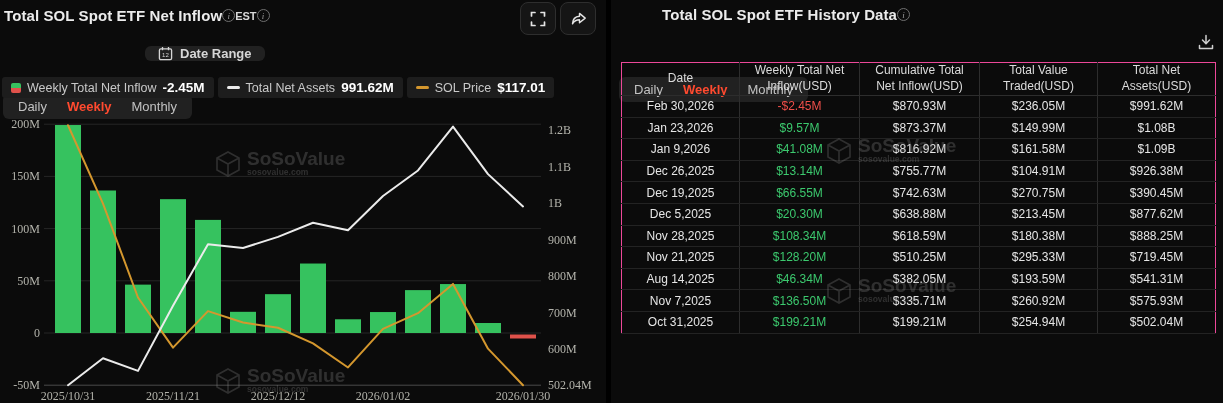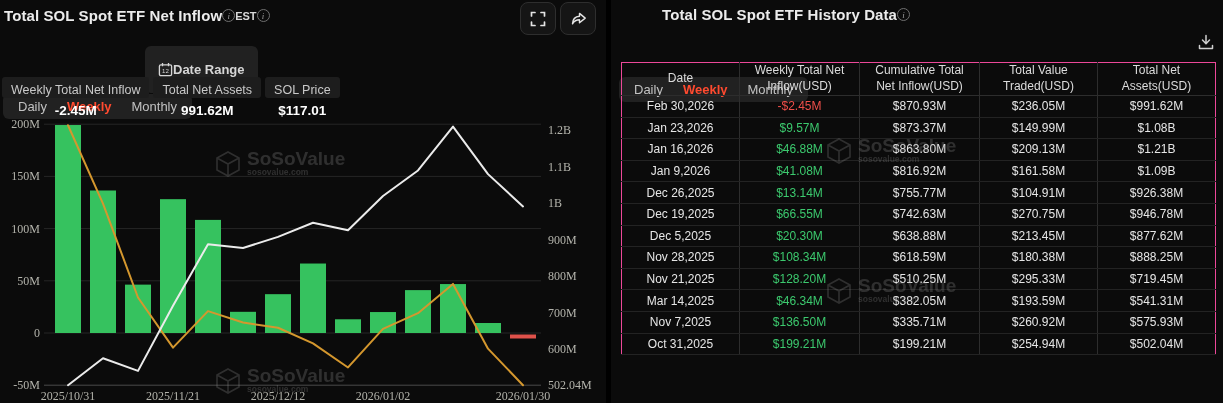--- a/index.html
+++ b/index.html
@@ -18,28 +18,28 @@
   .info-icon::after{content:"i";}
 
   .icon-btn{position:absolute;width:36px;height:33px;background:#151515;border:1px solid #2e2e2e;
     border-radius:8px;box-sizing:border-box;display:flex;align-items:center;justify-content:center;cursor:pointer;}
 
   
   .seg{position:absolute;display:inline-flex;align-items:center;background:#212121;border-radius:6px;
     padding:4px 6px;gap:2px;margin-top:48px;}
   .seg .tab{font-size:13px;color:#c2c2c2;padding:1px 9px;cursor:pointer;white-space:nowrap;}
   .seg .tab.active{color:#ff4a2f;font-weight:bold;}
-  .date-range{position:absolute;display:inline-flex;align-items:center;background:#212121;
-    border-radius:6px;padding:16px 13px;cursor:pointer;}
+  .date-range{position:absolute;display:inline-flex;align-items:center;gap:7px;background:#212121;
+    border-radius:6px;padding:0 13px;cursor:pointer;}
   .date-range span{font-size:13px;color:#d6d6d6;font-weight:bold;}
 
   
   .legend{position:absolute;left:2px;top:77px;display:flex;gap:4px;}
   .chip{display:inline-flex;align-items:center;gap:6px;background:#1d1d1d;border-radius:3px;
-    height:21px;padding:0 9px;flex-direction:column;}
+    height:21px;padding:0 9px;}
   .chip .lbl{font-size:12.5px;color:#c9c9c9;}
   .chip .val{font-size:13.5px;color:#fff;font-weight:bold;}
   .sq-icon{width:10px;height:10px;border-radius:2px;background:linear-gradient(180deg,#36c25f 50%,#e0524b 50%);}
   .dash-icon{width:13px;height:3px;border-radius:2px;}
 
   
   #inflow-chart{position:absolute;left:0;top:100px;}
   .axis-text{font-family:"Liberation Serif",serif;font-size:12px;fill:#b4b4ac;}
 
   
@@ -242,46 +242,39 @@
             <td>$991.62M</td>
           </tr>
           <tr>
             <td>Jan 23,2026</td>
             <td class="pos">$9.57M</td>
             <td>$873.37M</td>
             <td>$149.99M</td>
             <td>$1.08B</td>
           </tr>
           <tr>
-            <td>Jan 16,2026</td>
-            <td class="pos">$46.88M</td>
-            <td>$863.80M</td>
-            <td>$209.13M</td>
-            <td>$1.21B</td>
-          </tr>
-          <tr>
             <td>Jan 9,2026</td>
             <td class="pos">$41.08M</td>
             <td>$816.92M</td>
             <td>$161.58M</td>
             <td>$1.09B</td>
           </tr>
           <tr>
             <td>Dec 26,2025</td>
             <td class="pos">$13.14M</td>
             <td>$755.77M</td>
             <td>$104.91M</td>
             <td>$926.38M</td>
           </tr>
           <tr>
             <td>Dec 19,2025</td>
             <td class="pos">$66.55M</td>
             <td>$742.63M</td>
             <td>$270.75M</td>
-            <td>$946.78M</td>
+            <td>$390.45M</td>
           </tr>
           <tr>
             <td>Dec 5,2025</td>
             <td class="pos">$20.30M</td>
             <td>$638.88M</td>
             <td>$213.45M</td>
             <td>$877.62M</td>
           </tr>
           <tr>
             <td>Nov 28,2025</td>
@@ -291,21 +284,21 @@
             <td>$888.25M</td>
           </tr>
           <tr>
             <td>Nov 21,2025</td>
             <td class="pos">$128.20M</td>
             <td>$510.25M</td>
             <td>$295.33M</td>
             <td>$719.45M</td>
           </tr>
           <tr>
-            <td>Mar 14,2025</td>
+            <td>Aug 14,2025</td>
             <td class="pos">$46.34M</td>
             <td>$382.05M</td>
             <td>$193.59M</td>
             <td>$541.31M</td>
           </tr>
           <tr>
             <td>Nov 7,2025</td>
             <td class="pos">$136.50M</td>
             <td>$335.71M</td>
             <td>$260.92M</td>

